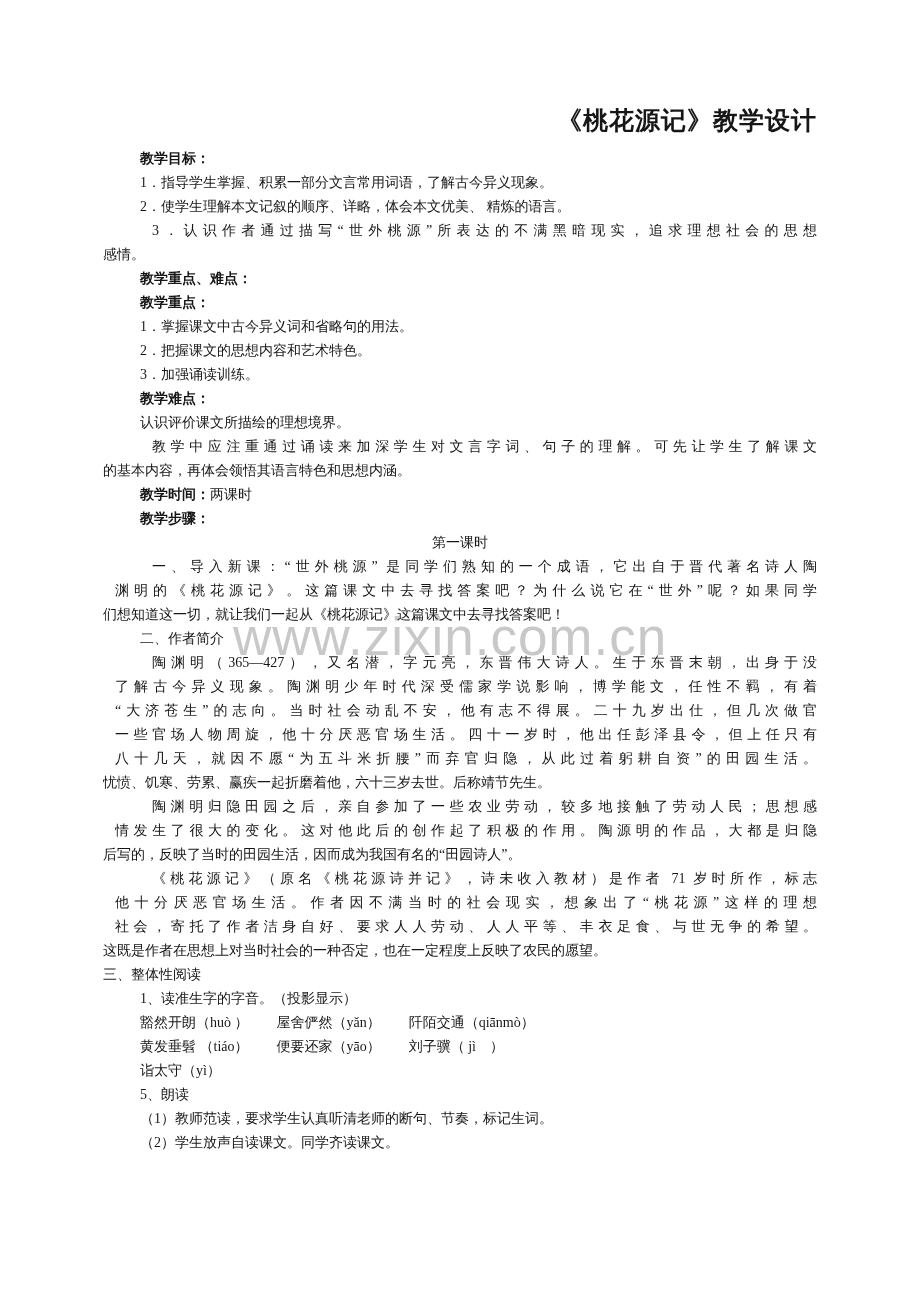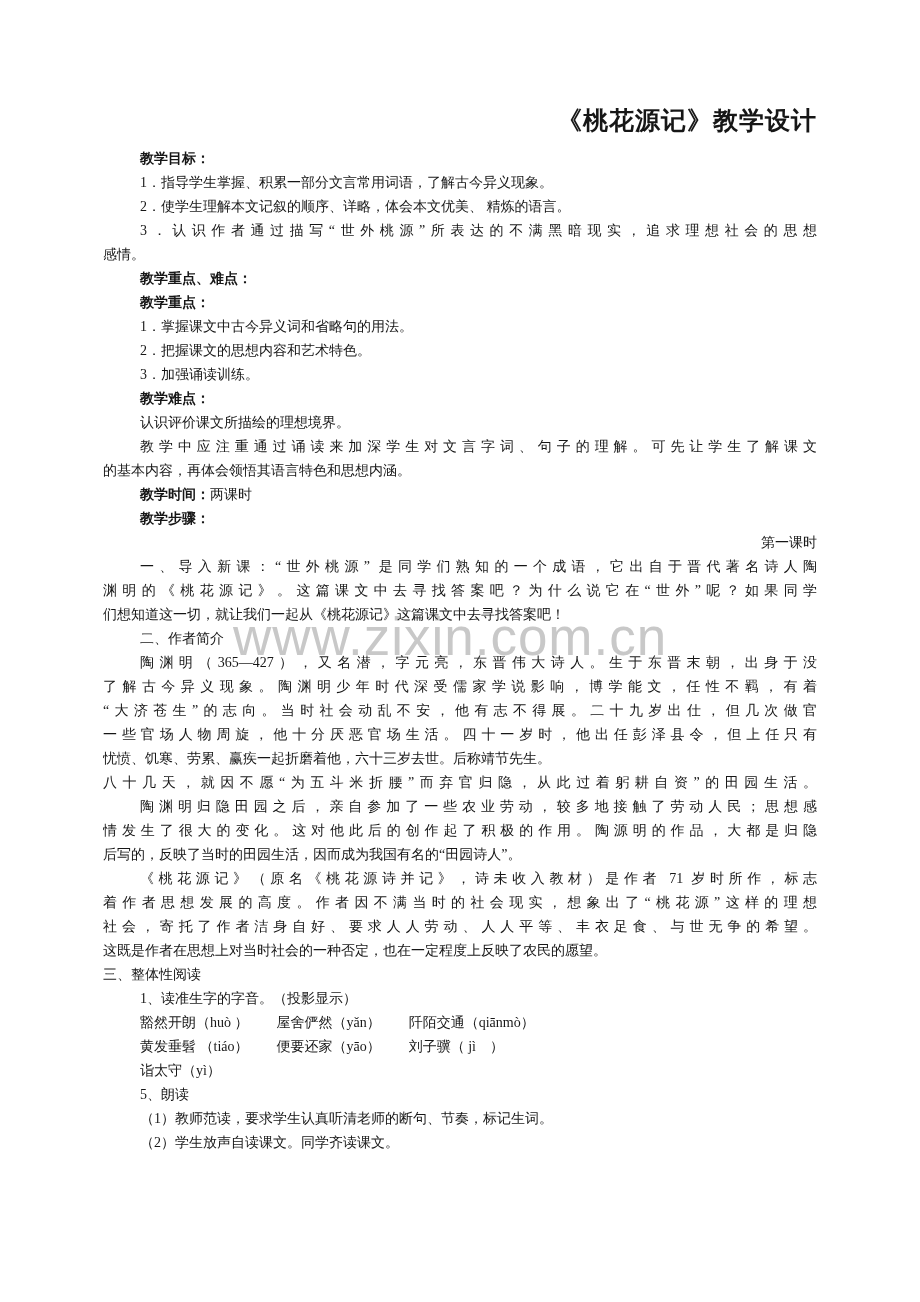--- a/index.html
+++ b/index.html
@@ -38,23 +38,23 @@
     width:714px;
     z-index:1;
   }
   .ln {
     font-size:14px;
     line-height:24px;
     height:24px;
     overflow:hidden;
   }
   .ind  { padding-left:37px; }
-  .ctr  { text-align:right; }
+  .ctr  { text-align:center; }
   .bold { font-weight:700; }
-  .fill { text-align:justify; text-align-last:justify; }
+  .fill { text-align:justify; text-align-last:justify;margin-left:12px; }
   .b    { font-weight:700; }
 </style>
 </head>
 <body>
 
 <div class="page">
   <div class="watermark" style="color: rgb(200, 200, 200);">www.zixin.com.cn</div>
   <div class="doc-title">《桃花源记》教学设计</div>
   <div class="doc-body" id="doc-body">
       <div class="ln ind bold">教学目标：</div>
@@ -75,27 +75,27 @@
       <div class="ln ind bold">教学步骤：</div>
       <div class="ln ctr">第一课时</div>
       <div class="ln ind fill">一、导入新课：“世外桃源” 是同学们熟知的一个成语，它出自于晋代著名诗人陶</div>
       <div class="ln fill">渊明的《桃花源记》。这篇课文中去寻找答案吧？为什么说它在“世外”呢？如果同学</div>
       <div class="ln">们想知道这一切，就让我们一起从《桃花源记》这篇课文中去寻找答案吧！</div>
       <div class="ln ind">二、作者简介</div>
       <div class="ln ind fill">陶渊明（365—427），又名潜，字元亮，东晋伟大诗人。生于东晋末朝，出身于没</div>
       <div class="ln fill">了解古今异义现象。陶渊明少年时代深受儒家学说影响，博学能文，任性不羁，有着</div>
       <div class="ln fill">“大济苍生”的志向。当时社会动乱不安，他有志不得展。二十九岁出仕，但几次做官</div>
       <div class="ln fill">一些官场人物周旋，他十分厌恶官场生活。四十一岁时，他出任彭泽县令，但上任只有</div>
+      <div class="ln fill">八十几天，就因不愿“为五斗米折腰”而弃官归隐，从此过着躬耕自资”的田园生活。</div>
       <div class="ln">忧愤、饥寒、劳累、赢疾一起折磨着他，六十三岁去世。后称靖节先生。</div>
-      <div class="ln fill">八十几天，就因不愿“为五斗米折腰”而弃官归隐，从此过着躬耕自资”的田园生活。</div>
       <div class="ln ind fill">陶渊明归隐田园之后，亲自参加了一些农业劳动，较多地接触了劳动人民；思想感</div>
       <div class="ln fill">情发生了很大的变化。这对他此后的创作起了积极的作用。陶源明的作品，大都是归隐</div>
       <div class="ln">后写的，反映了当时的田园生活，因而成为我国有名的“田园诗人”。</div>
       <div class="ln ind fill">《桃花源记》（原名《桃花源诗并记》，诗未收入教材）是作者 71 岁时所作，标志</div>
-      <div class="ln fill">着作者思想发展的高度。作者因不满当时的社会现实，想象出了“桃花源”这样的理想</div>
+      <div class="ln fill">他十分厌恶官场生活。作者因不满当时的社会现实，想象出了“桃花源”这样的理想</div>
       <div class="ln fill">社会，寄托了作者洁身自好、要求人人劳动、人人平等、丰衣足食、与世无争的希望。</div>
       <div class="ln">这既是作者在思想上对当时社会的一种否定，也在一定程度上反映了农民的愿望。</div>
       <div class="ln">三、整体性阅读</div>
       <div class="ln ind">1、读准生字的字音。（投影显示）</div>
       <div class="ln ind">豁然开朗（huò ）　　屋舍俨然（yǎn）　　阡陌交通（qiānmò）</div>
       <div class="ln ind">黄发垂髫 （tiáo）　　便要还家（yāo）　　刘子骥（ jì　）</div>
       <div class="ln ind">诣太守（yì）</div>
       <div class="ln ind">5、朗读</div>
       <div class="ln ind">（1）教师范读，要求学生认真听清老师的断句、节奏，标记生词。</div>
       <div class="ln ind">（2）学生放声自读课文。同学齐读课文。</div>

